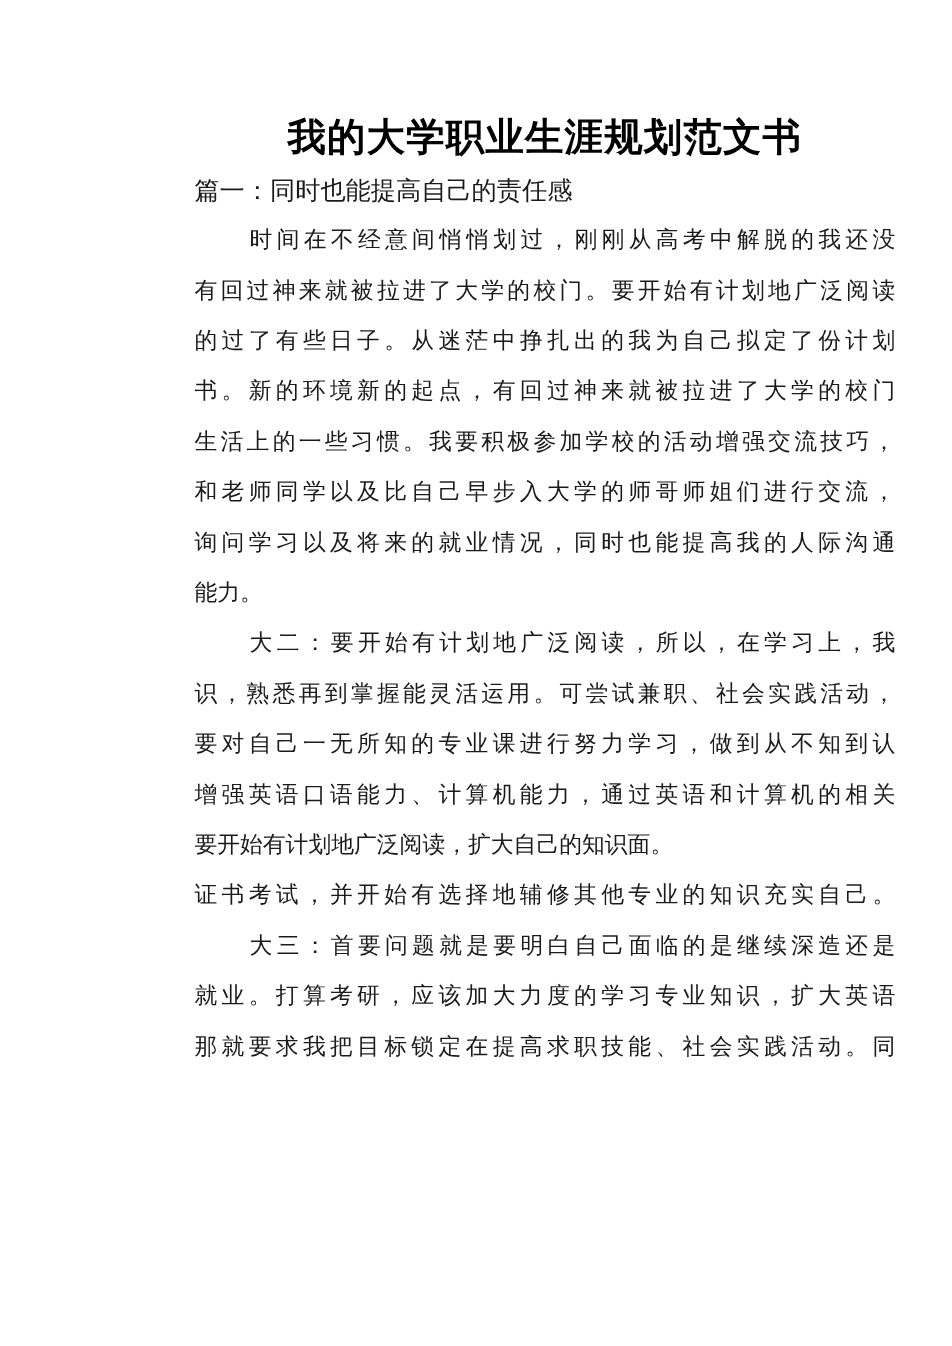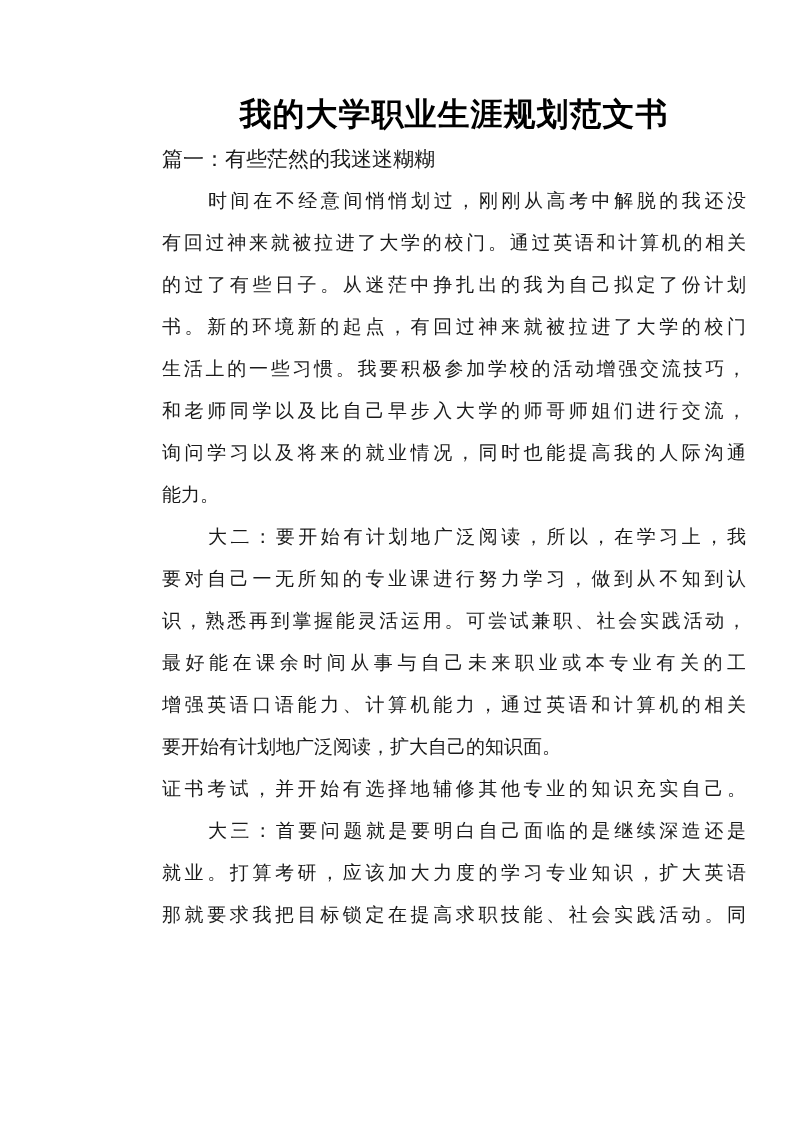--- a/index.html
+++ b/index.html
@@ -63,33 +63,32 @@
     font-size: 21px;
   }
 </style>
 </head>
 <body>
 
 <div class="page">
   <div class="content">
     <h1 class="doc-title">我的大学职业生涯规划范文书</h1>
     <div class="doc-body" id="doc-body">
-        <div class="line short heading-line">篇一：有些茫然的我迷迷糊糊</div>
+        <div class="line short heading-line">篇一：同时也能提高自己的责任感</div>
         <div class="line full indent">时间在不经意间悄悄划过，刚刚从高考中解脱的我还没</div>
-        <div class="line full">有回过神来就被拉进了大学的校门。通过英语和计算机的相关</div>
+        <div class="line full">有回过神来就被拉进了大学的校门。要开始有计划地广泛阅读</div>
         <div class="line full">的过了有些日子。从迷茫中挣扎出的我为自己拟定了份计划</div>
         <div class="line full">书。新的环境新的起点，有回过神来就被拉进了大学的校门</div>
         <div class="line full">生活上的一些习惯。我要积极参加学校的活动增强交流技巧，</div>
         <div class="line full">和老师同学以及比自己早步入大学的师哥师姐们进行交流，</div>
         <div class="line full">询问学习以及将来的就业情况，同时也能提高我的人际沟通</div>
         <div class="line short">能力。</div>
         <div class="line full indent">大二：要开始有计划地广泛阅读，所以，在学习上，我</div>
+        <div class="line full">识，熟悉再到掌握能灵活运用。可尝试兼职、社会实践活动，</div>
         <div class="line full">要对自己一无所知的专业课进行努力学习，做到从不知到认</div>
-        <div class="line full">识，熟悉再到掌握能灵活运用。可尝试兼职、社会实践活动，</div>
-        <div class="line full">最好能在课余时间从事与自己未来职业或本专业有关的工</div>
         <div class="line full">增强英语口语能力、计算机能力，通过英语和计算机的相关</div>
         <div class="line short">要开始有计划地广泛阅读，扩大自己的知识面。</div>
         <div class="line full">证书考试，并开始有选择地辅修其他专业的知识充实自己。</div>
         <div class="line full indent">大三：首要问题就是要明白自己面临的是继续深造还是</div>
         <div class="line full">就业。打算考研，应该加大力度的学习专业知识，扩大英语</div>
         <div class="line full">那就要求我把目标锁定在提高求职技能、社会实践活动。同</div>
       </div>
   </div>
 </div>
 

